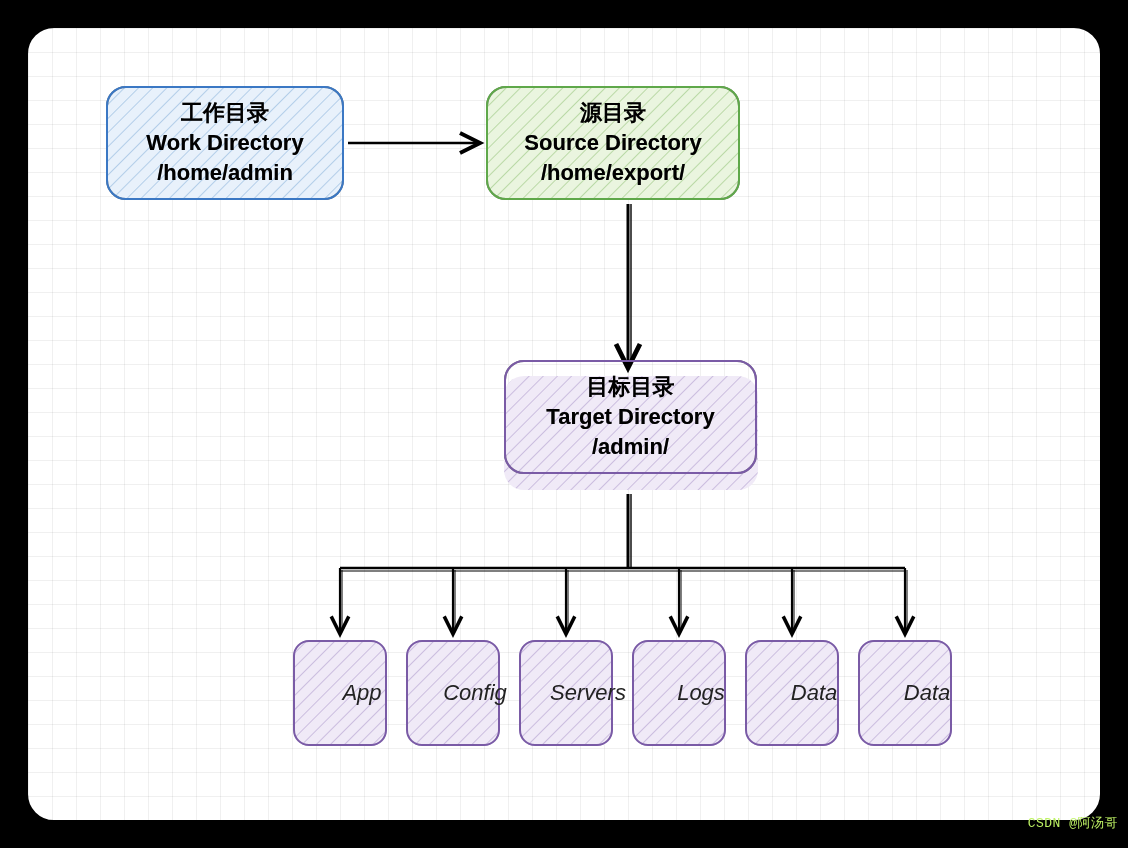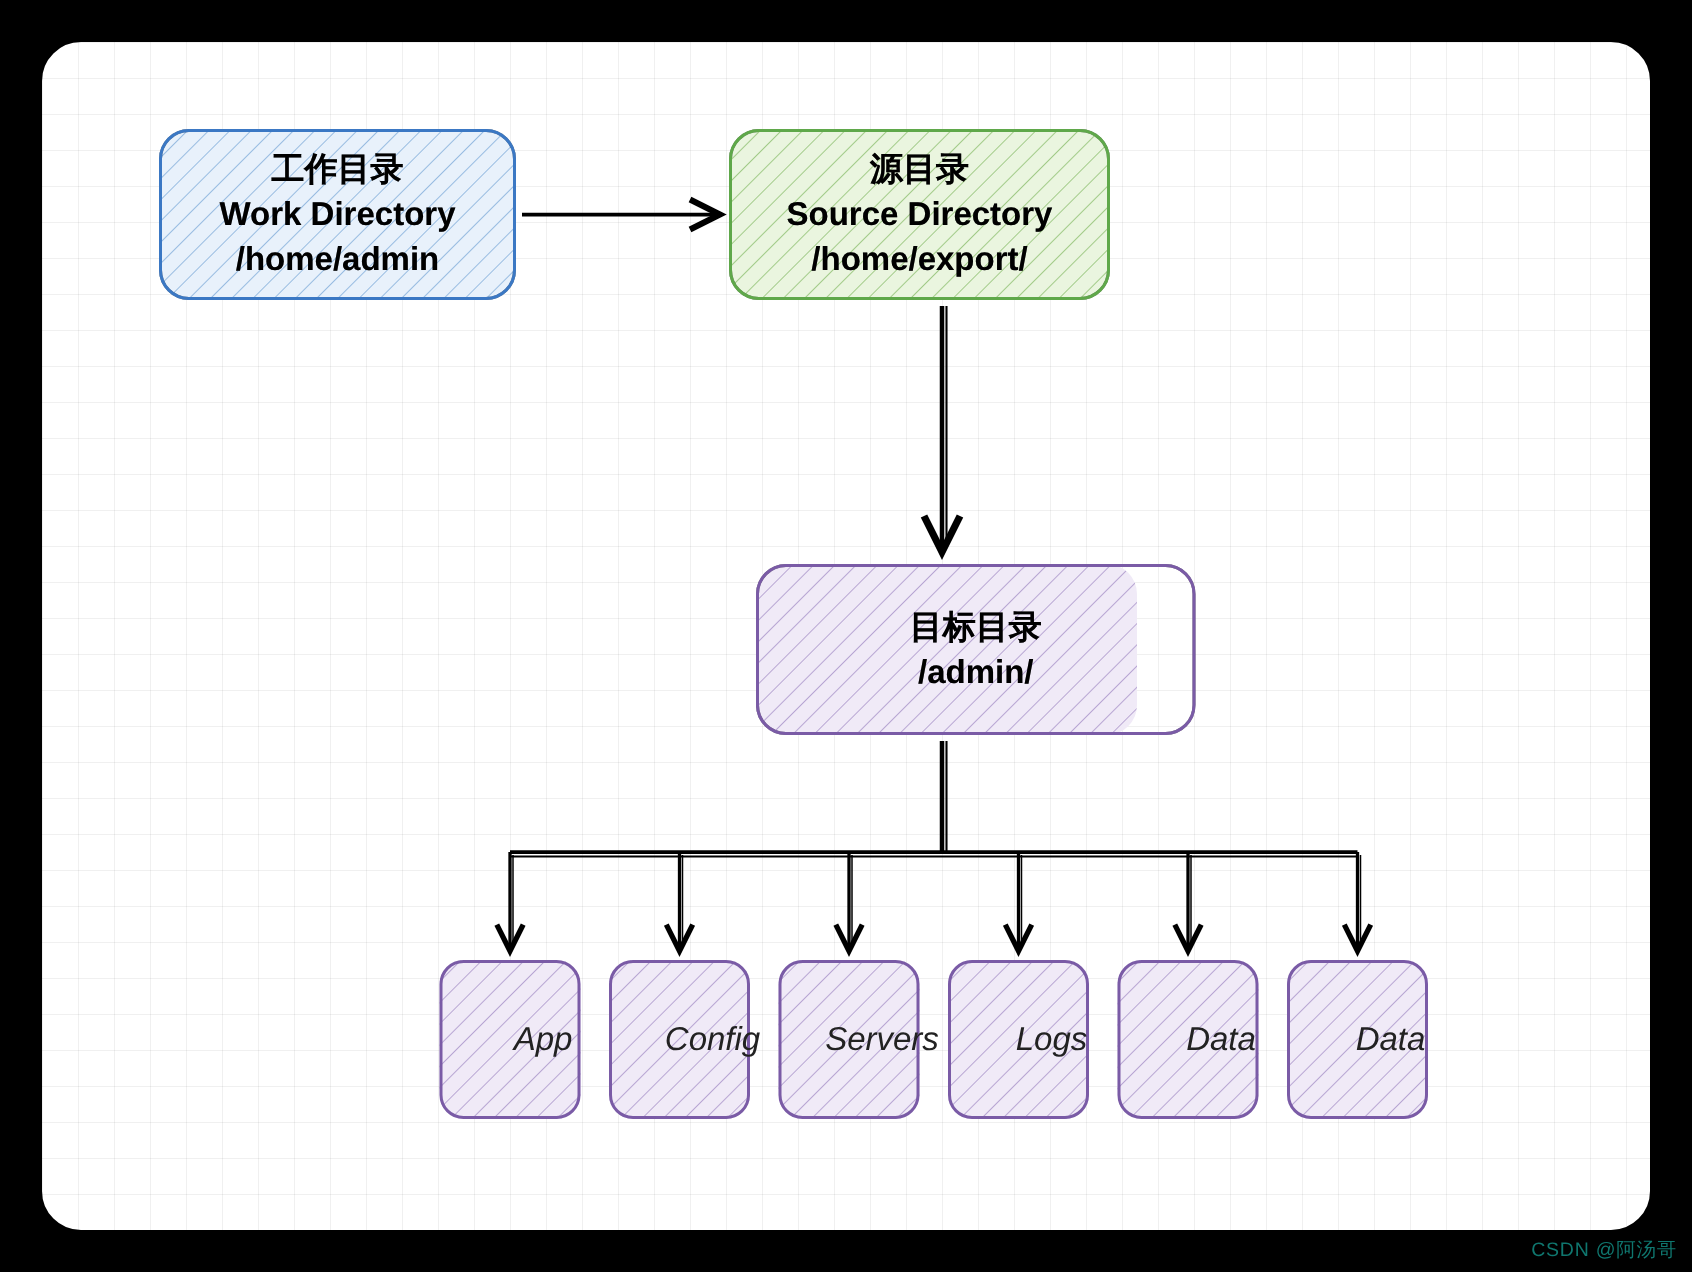--- a/index.html
+++ b/index.html
@@ -64,23 +64,23 @@
     font-size: 16px;
     color: #bfbfbf;
     letter-spacing: 1px;
     transform: rotate(-18deg);
     pointer-events: none;
     user-select: none;
   }
   .footer-credit {
     position: absolute;
     right: 10px;
-    bottom: 6px;
-    color: #0f766e;
-    font-family: Liberation Sans, sans-serif;
+    bottom: 16px;
+    color: #bef264;
+    font-family: Liberation Mono, monospace;
     font-size: 13px;
     letter-spacing: 0.5px;
   }
 </style>
 </head>
 <body>
 
 <div class="outer">
   <div class="panel">
 
@@ -145,22 +145,23 @@
       <span>Work Directory</span>
       <span>/home/admin</span>
     </div>
 
     <div class="node" style="left:458px;top:58px;width:254px;height:114px;border-color:#5fa84a;">
       <span class="chinese">源目录</span>
       <span>Source Directory</span>
       <span>/home/export/</span>
     </div>
 
-    <div class="node" style="left:476px;top:348px;width:293px;height:114px;border-color:#7a5ba6;">
+    <div class="node" style="left:476px;top:332px;width:253px;height:114px;border-color:#7a5ba6;">
       <span class="chinese">目标目录</span>
+      <span>Target Directory</span>
       <span>/admin/</span>
     </div>
 
     <div class="small-node" style="left:265px;top:612px;width:94px;height:106px;">
       <span>App</span>
     </div>
     <div class="small-node" style="left:378px;top:612px;width:94px;height:106px;justify-content:center;">
       <span>Config</span>
     </div>
     <div class="small-node" style="left:604px;top:612px;width:94px;height:106px;">

